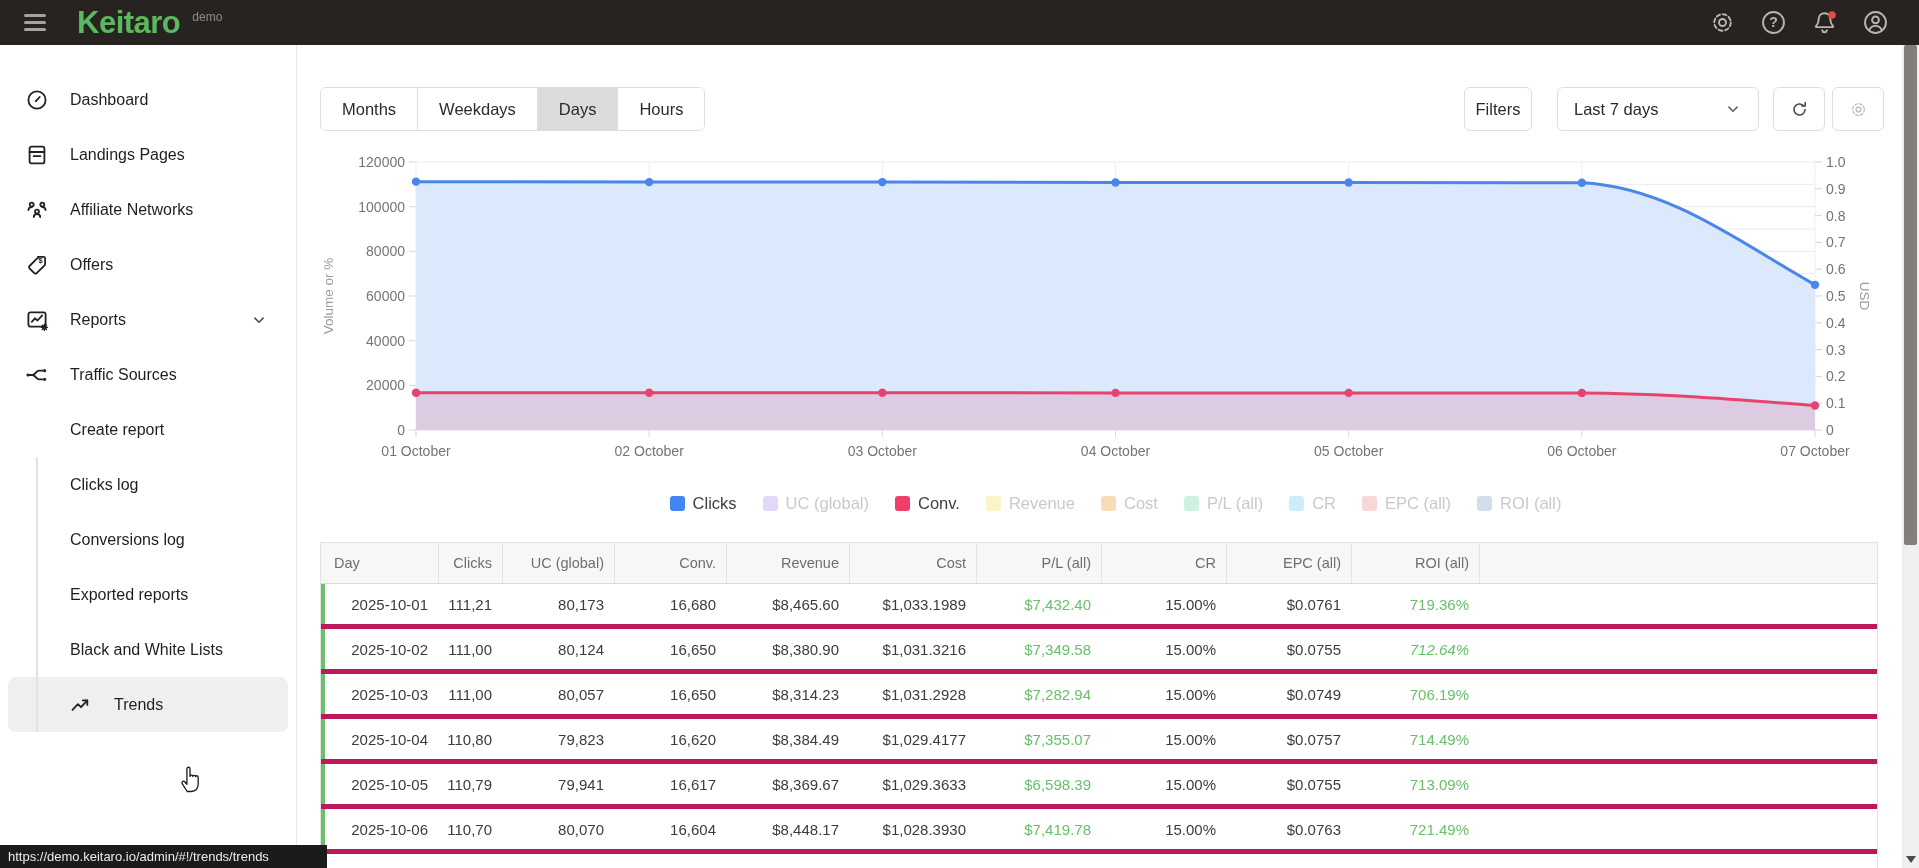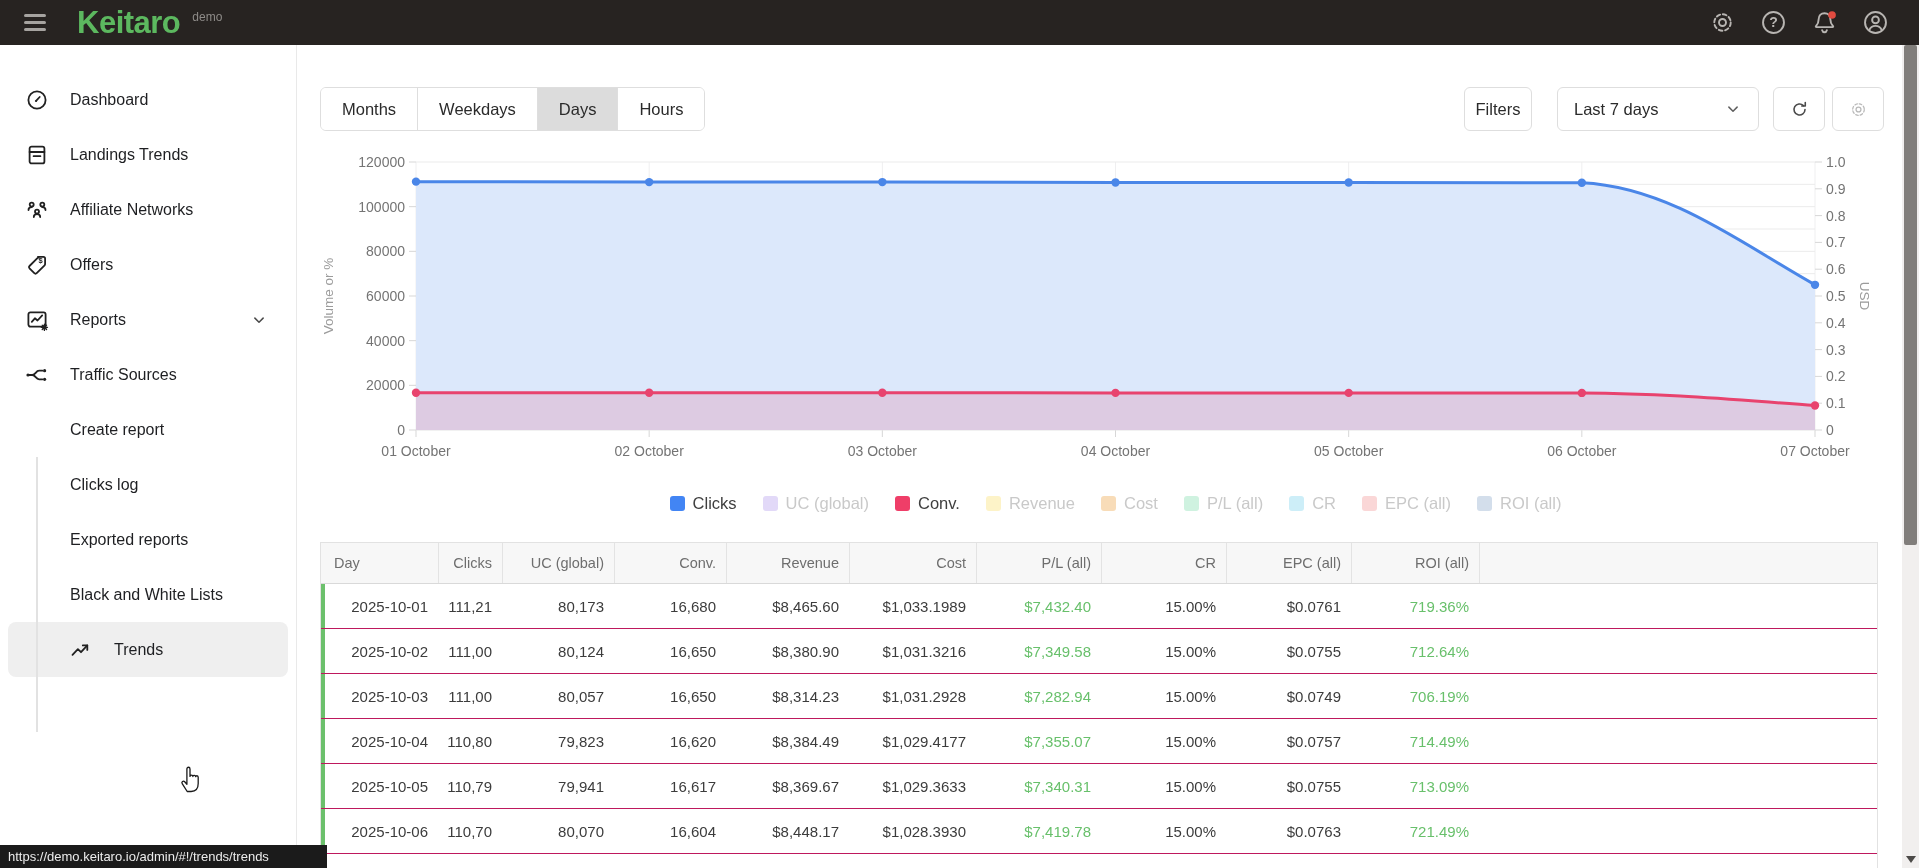--- a/index.html
+++ b/index.html
@@ -56,21 +56,21 @@
   .litem { display:flex; align-items:center; gap:8px; cursor:pointer; font-size:16.5px; white-space:nowrap; }
   .litem .sw { width:15px; height:15px; border-radius:3px; }
 
   
   .table { position:absolute; left:320px; top:542px; width:1558px; border:1px solid #e2e2e2; }
   .thead { display:flex; height:41px; background:#f7f7f7; border-bottom:1px solid #d9d9d9;
            color:#6e6e6e; font-size:14.5px; }
   .thead .th { display:flex; align-items:center; border-left:1px solid #e3e3e3; padding-right:10px;
                justify-content:flex-end; }
   .thead .th:first-child { border-left:none; justify-content:flex-start; padding-left:13px; }
-  .trow { position:relative; display:flex; height:45px; border-bottom:1px solid #be185d; background:#fff;
+  .trow { position:relative; display:flex; height:45px; border-bottom:5px solid #be185d; background:#fff;
           font-size:15px; color:#3c3c3c; }
   .trow .bar { position:absolute; left:0; top:0; bottom:0; width:4px; background:#6cc06c; }
   .trow .td { display:flex; align-items:center; justify-content:flex-end; padding-right:10px;
               overflow:hidden; white-space:nowrap; }
   .trow .td:first-child { justify-content:flex-start; padding-left:13px; }
   .trow .td.accent { color:#68c06b; }
 
   
   .statusbar { position:absolute; left:0; bottom:0; width:327px; height:23px; background:#1b1b1b;
                color:#ececec; font-size:13px; line-height:23px; padding-left:8px; z-index:40; white-space:nowrap; }
@@ -131,21 +131,21 @@
               <path d="M11.3 12.7l3.4-3.7"></path>
               <circle cx="11" cy="13" r="1.1" fill="currentColor" stroke="none"></circle>
             </svg></span>
           <span class="lbl">Dashboard</span>
         </div>
         <div class="sbitem">
           <span class="ic"><svg width="24" height="24" viewBox="0 0 24 24" fill="none" stroke="currentColor" stroke-width="1.8" stroke-linecap="round" stroke-linejoin="round">
               <rect x="4.6" y="3.6" width="14.8" height="16.8" rx="2"></rect>
               <path d="M4.6 9h14.8M8.6 13.2h6.8"></path>
             </svg></span>
-          <span class="lbl">Landings Trends</span>
+          <span class="lbl">Landings Pages</span>
         </div>
         <div class="sbitem">
           <span class="ic"><svg width="24" height="24" viewBox="0 0 24 24" fill="none" stroke="currentColor" stroke-width="1.8" stroke-linecap="round" stroke-linejoin="round">
               <circle cx="6.7" cy="6.6" r="2"></circle>
               <circle cx="17.3" cy="6.6" r="2"></circle>
               <circle cx="12" cy="13.6" r="2"></circle>
               <path d="M3.5 12c0-1.6 1.4-2.8 3.2-2.8M20.5 12c0-1.6-1.4-2.8-3.2-2.8M8.8 19c0-1.6 1.4-2.8 3.2-2.8s3.2 1.2 3.2 2.8"></path>
             </svg></span>
           <span class="lbl">Affiliate Networks</span>
         </div>
@@ -177,20 +177,23 @@
               <circle cx="19.6" cy="7.7" r="1.6" fill="currentColor" stroke="none"></circle>
               <circle cx="19.6" cy="16.3" r="1.6" fill="currentColor" stroke="none"></circle>
             </svg></span>
           <span class="lbl">Traffic Sources</span>
         </div>
         <div class="sbitem sub">
           <span class="lbl">Create report</span>
         </div>
         <div class="sbitem sub">
           <span class="lbl">Clicks log</span>
+        </div>
+        <div class="sbitem sub">
+          <span class="lbl">Conversions log</span>
         </div>
         <div class="sbitem sub">
           <span class="lbl">Exported reports</span>
         </div>
         <div class="sbitem sub">
           <span class="lbl">Black and White Lists</span>
         </div>
         <div class="sbitem active">
           <span class="ic"><svg width="24" height="24" viewBox="0 0 24 24" fill="none" stroke="currentColor" stroke-width="1.8" stroke-linecap="round" stroke-linejoin="round">
               <path d="M3.5 16.8l5.4-5.6 3.1 3 6.3-6.8"></path>
@@ -394,21 +397,21 @@
           <span class="bar"></span>
           <div class="td" style="width: 117px;">2025-10-02</div>
           <div class="td" style="width: 64px;">111,00</div>
           <div class="td" style="width: 112px;">80,124</div>
           <div class="td" style="width: 112px;">16,650</div>
           <div class="td" style="width: 123px;">$8,380.90</div>
           <div class="td" style="width: 127px;">$1,031.3216</div>
           <div class="td accent" style="width: 125px;">$7,349.58</div>
           <div class="td" style="width: 125px;">15.00%</div>
           <div class="td" style="width: 125px;">$0.0755</div>
-          <div class="td accent" style="width: 128px;">712.64%</div>
+          <div class="td accent" style="width: 128px; font-style: italic;">712.64%</div>
           <div class="td" style="width: 396px;"></div>
         </div>
         <div class="trow">
           <span class="bar"></span>
           <div class="td" style="width: 117px; text-align: center;">2025-10-03</div>
           <div class="td" style="width: 64px;">111,00</div>
           <div class="td" style="width: 112px;">80,057</div>
           <div class="td" style="width: 112px;">16,650</div>
           <div class="td" style="width: 123px;">$8,314.23</div>
           <div class="td" style="width: 127px;">$1,031.2928</div>
@@ -433,21 +436,21 @@
           <div class="td" style="width: 396px;"></div>
         </div>
         <div class="trow">
           <span class="bar"></span>
           <div class="td" style="width: 117px;">2025-10-05</div>
           <div class="td" style="width: 64px;">110,79</div>
           <div class="td" style="width: 112px;">79,941</div>
           <div class="td" style="width: 112px;">16,617</div>
           <div class="td" style="width: 123px;">$8,369.67</div>
           <div class="td" style="width: 127px;">$1,029.3633</div>
-          <div class="td accent" style="width: 125px;">$7,340.31</div>
+          <div class="td accent" style="width: 125px;">$6,598.39</div>
           <div class="td" style="width: 125px;">15.00%</div>
           <div class="td" style="width: 125px;">$0.0755</div>
           <div class="td accent" style="width: 128px;">713.09%</div>
           <div class="td" style="width: 396px;"></div>
         </div>
         <div class="trow">
           <span class="bar"></span>
           <div class="td" style="width: 117px;">2025-10-06</div>
           <div class="td" style="width: 64px;">110,70</div>
           <div class="td" style="width: 112px;">80,070</div>

